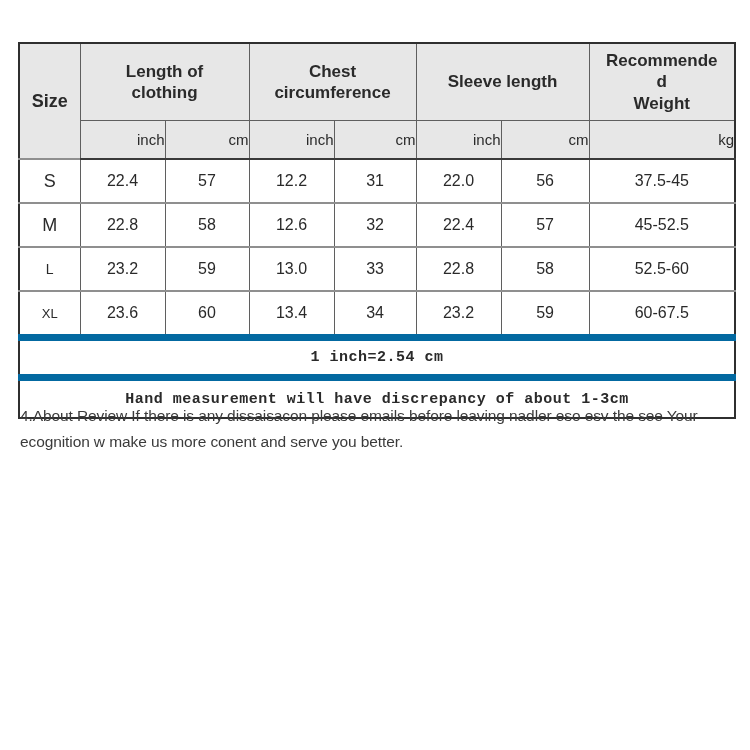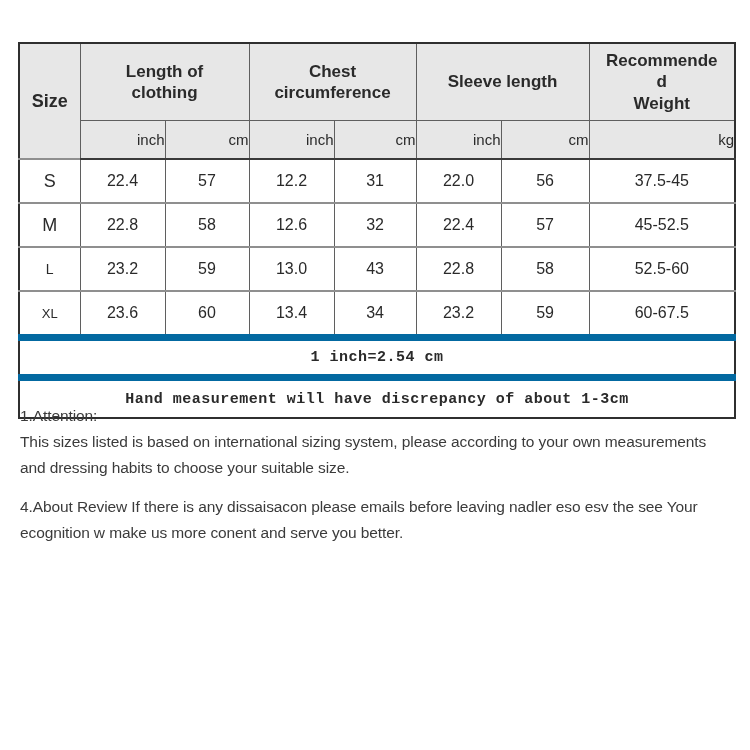--- a/index.html
+++ b/index.html
@@ -142,21 +142,21 @@
         <td>32</td>
         <td>22.4</td>
         <td>57</td>
         <td>45-52.5</td>
       </tr>
       <tr class="data-row row-l">
         <td class="size-label">L</td>
         <td>23.2</td>
         <td>59</td>
         <td>13.0</td>
-        <td>43</td>
+        <td>33</td>
         <td>22.8</td>
         <td>58</td>
         <td>52.5-60</td>
       </tr>
       <tr class="data-row row-xl">
         <td class="size-label">XL</td>
         <td>23.6</td>
         <td>60</td>
         <td>13.4</td>
         <td>34</td>
@@ -167,20 +167,17 @@
       <tr class="note-row note-1">
         <td colspan="8">1 inch=2.54 cm</td>
       </tr>
       <tr class="note-row note-2">
         <td colspan="8">Hand measurement will have discrepancy of about 1-3cm</td>
       </tr>
     </tbody>
   </table>
 
   <div class="paragraphs">
-    <p class="paragraph">1.Attention:
-This sizes listed is based on international sizing system, please according to your own measurements
-and dressing   habits to choose your suitable size.</p>
     <p class="paragraph">4.About Review If there is any dissaisacon please emails before leaving nadler eso esv the see Your
 ecognition w   make us more conent and serve you better.</p>
   </div>
 
 </div>
 
 </body></html>

